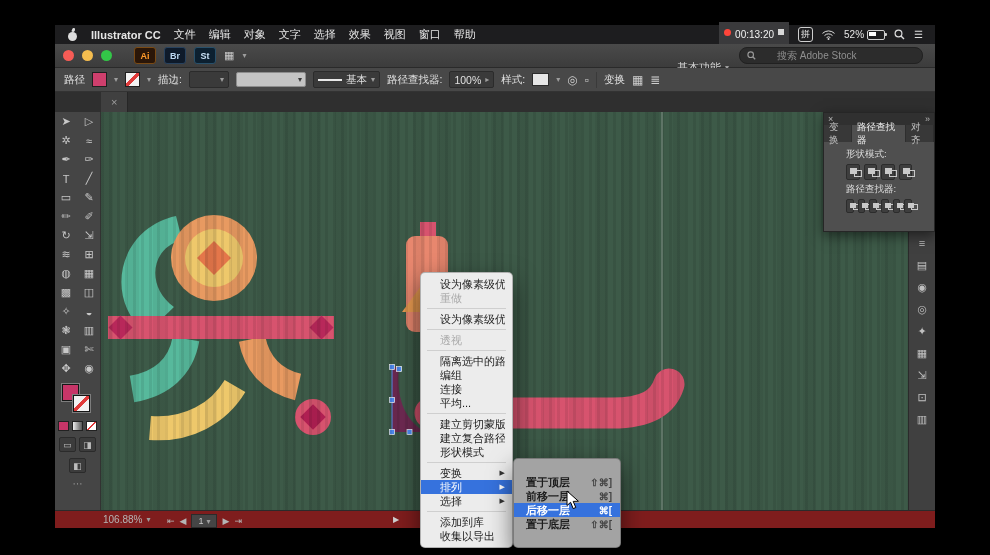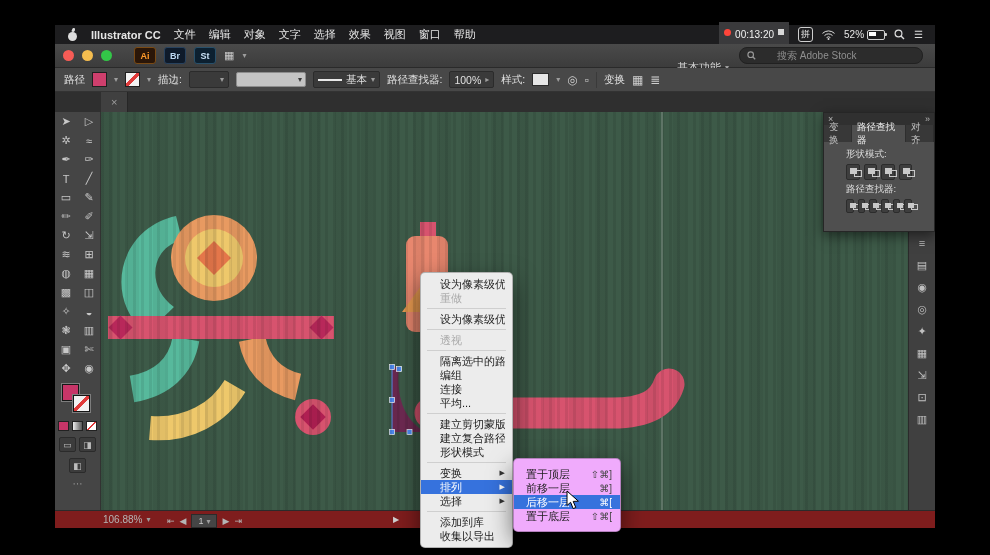--- a/index.html
+++ b/index.html
@@ -137,23 +137,23 @@
   .ctxmenu{position:absolute;left:420px;top:272px;width:93px;background:#ececec;border:1px solid rgba(0,0,0,.25);
            border-radius:5px;box-shadow:0 10px 24px rgba(0,0,0,.55);padding:4px 0;z-index:50;
            font-size:11px;color:#1c1c1c;box-sizing:border-box;}
   .ctx-row{height:14px;display:flex;align-items:center;padding:0 7px 0 19px;white-space:nowrap;}
   .ctx-row .lbl{flex:1;overflow:hidden;}
   .ctx-row .arrow{font-size:7px;color:#333;margin-left:2px;}
   .ctx-row.disabled{color:#ababab;}
   .ctx-row.hl{background:#3672dd;color:#fff;}
   .ctx-row.hl .arrow{color:#fff;}
   .ctx-sep{height:1px;background:#cfcfcf;margin:3px 6px;}
-  .submenu{position:absolute;left:513px;top:458px;width:108px;background:#f0abfc;
+  .submenu{position:absolute;left:513px;top:458px;width:108px;background:#a3a3a3;
            border:1px solid rgba(0,0,0,.25);border-radius:5px;box-shadow:0 10px 24px rgba(0,0,0,.55);
-           padding:8px 0;z-index:51;font-size:11px;color:#1c1c1c;box-sizing:border-box;}
+           padding:16px 0;z-index:51;font-size:11px;color:#1c1c1c;box-sizing:border-box;font-weight:bold;}
   .sub-row{height:14px;display:flex;align-items:center;padding:0 8px 0 12px;}
   .sub-row .lbl{flex:1;}
   .sub-row .sc{color:#444;font-size:10px;}
   .sub-row.hl{background:#3672dd;color:#fff;}
   .sub-row.hl .sc{color:#fff;}
 
   .cursor{position:absolute;left:566px;top:490px;z-index:60;pointer-events:none;}
 </style>
 </head>
 <body>

